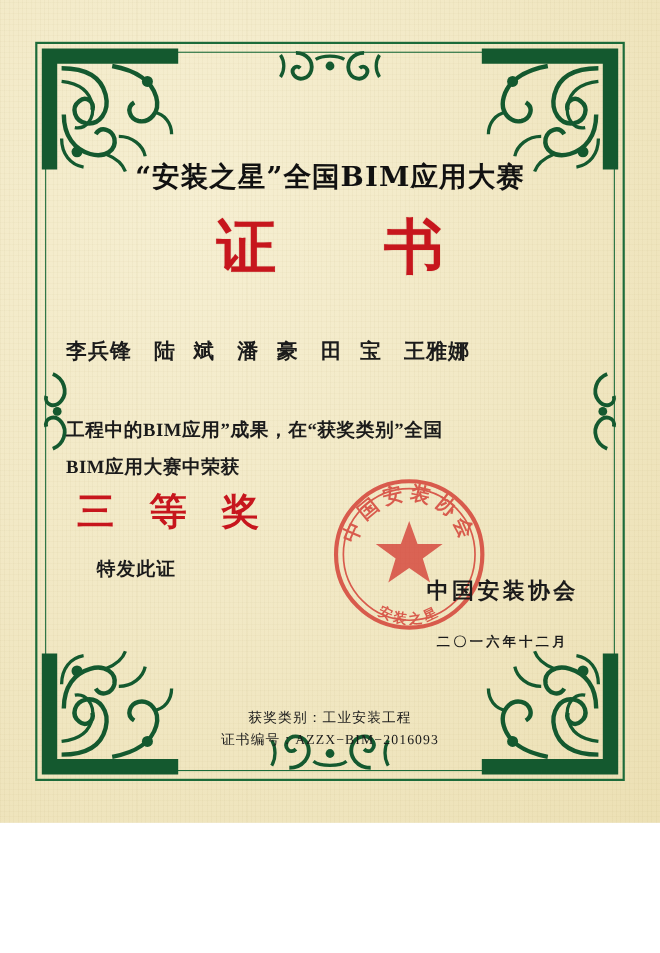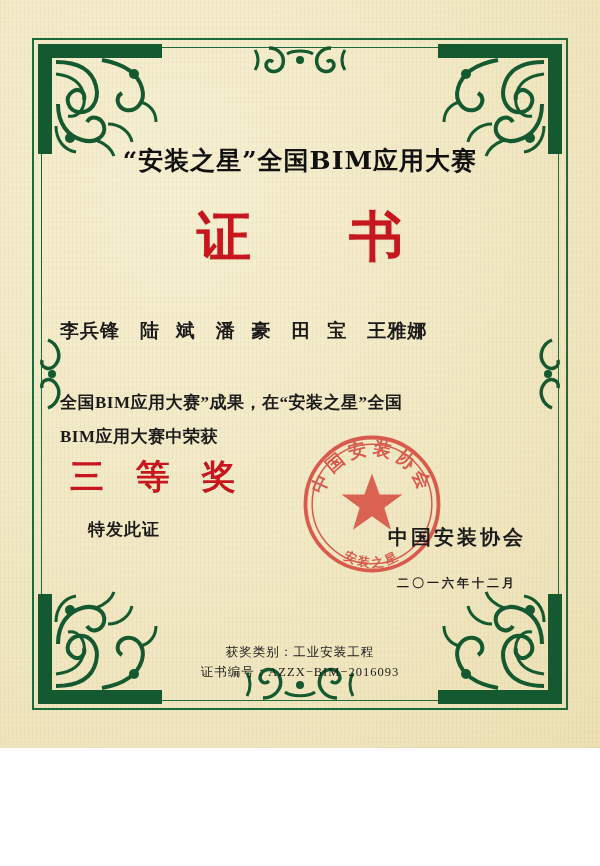--- a/index.html
+++ b/index.html
@@ -130,21 +130,21 @@
   }
 
   .cert-big {
     text-align: center;
     color: #c7161d;
     font-family: "DejaVu Serif", "Liberation Serif", serif;
     font-weight: bold;
     font-size: 54px;
     letter-spacing: 22px;
     text-indent: 22px;
-    margin-top: 24px;
+    margin-top: 12px;
     text-shadow: 0 0 1px rgba(150,10,15,0.4);
   }
 
   .recipients {
     text-align: left;
     font-size: 19px;
     font-weight: bold;
     color: #1b1b1b;
     letter-spacing: 1px;
     margin-top: 44px;
@@ -335,21 +335,21 @@
 
   <div id="content">
 
     <div class="cert-title">“安装之星”全国BIM应用大赛</div>
 
     <div class="cert-big">证　书</div>
 
     <div class="recipients">李兵锋　陆 斌　潘 豪　田 宝　王雅娜</div>
 
     <div class="body-text">
-      <div><span>全国BIM应用大赛”成果，在“安装之星”全国</span></div>
+      <div><span>工程中的BIM应用”成果，在“获奖类别”全国</span></div>
       <div><span>BIM应用大赛中荣获</span></div>
     </div>
 
     <div class="award-line">三 等 奖</div>
 
     <div class="issue-note">特发此证</div>
 
     <div id="seal">
       <svg viewBox="0 0 160 160">
         <g fill="none" stroke="#d2342c" stroke-width="4">

